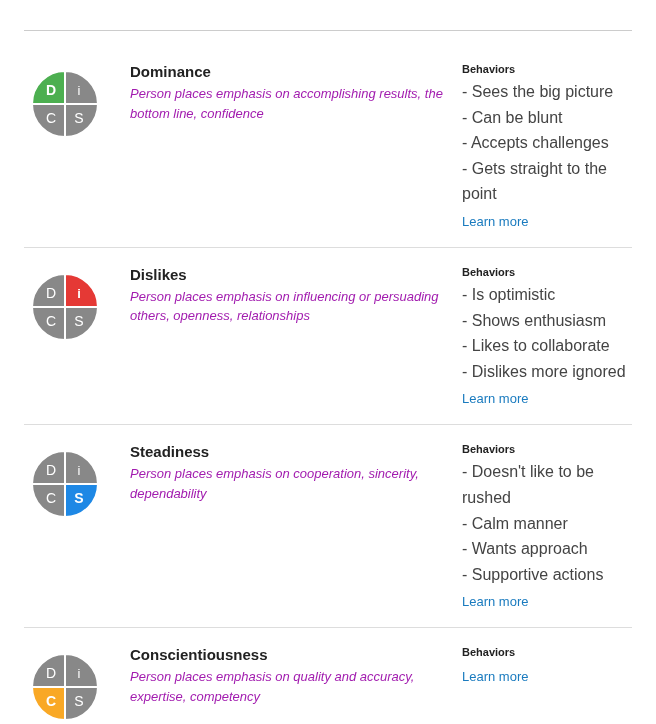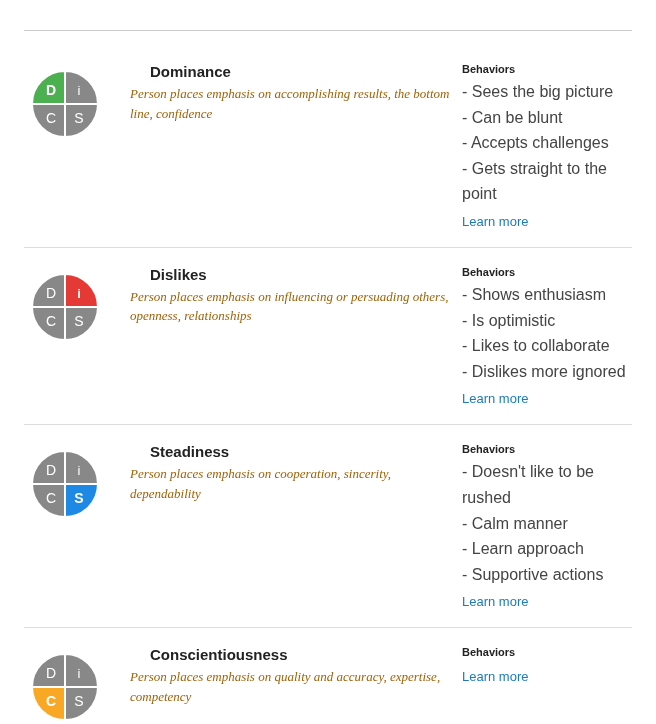--- a/index.html
+++ b/index.html
@@ -32,28 +32,26 @@
     }
     .disc-info {
       flex: 1;
       padding-right: 10px;
     }
     .disc-info h2 {
       font-size: 15px;
       font-weight: bold;
       color: #222;
       margin-bottom: 4px;
-      margin-left: 20px;
     }
     .disc-info p {
       font-size: 13px;
-      color: #a16207;
+      color: #a21caf;
       font-style: italic;
       line-height: 1.5;
-      font-family: Liberation Serif, serif;
     }
     .disc-behaviors {
       width: 170px;
       flex-shrink: 0;
     }
     .disc-behaviors .behaviors-title {
       font-weight: bold;
       font-size: 11px;
       color: #222;
       margin-bottom: 4px;
@@ -129,22 +127,22 @@
           <text x="55" y="60" text-anchor="middle" fill="#fff" font-size="14" font-weight="normal" font-family="Arial,sans-serif">S</text>
         </svg>
     </div>
     <div class="disc-info">
       <h2>Dislikes</h2>
       <p>Person places emphasis on influencing or persuading others, openness, relationships</p>
     </div>
     <div class="disc-behaviors">
       <div class="behaviors-title">Behaviors</div>
       <ul>
-        <li>- Shows enthusiasm</li>
-          <li>- Is optimistic</li>
+        <li>- Is optimistic</li>
+          <li>- Shows enthusiasm</li>
           <li>- Likes to collaborate</li>
           <li>- Dislikes more ignored</li>
       </ul>
       <a class="learn-more" href="#">Learn more</a>
     </div>
   </div>
     <div class="disc-row">
     <div class="disc-icon">
       <svg class="disc-svg" viewBox="0 0 82 82" width="82" height="82">
           <path d="M41,41 L41,8 A33,33 0 0,0 8,41 Z" fill="#888" stroke="#fff" stroke-width="2"></path>
@@ -159,21 +157,21 @@
     </div>
     <div class="disc-info">
       <h2>Steadiness</h2>
       <p>Person places emphasis on cooperation, sincerity, dependability</p>
     </div>
     <div class="disc-behaviors">
       <div class="behaviors-title">Behaviors</div>
       <ul>
         <li>- Doesn't like to be rushed</li>
           <li>- Calm manner</li>
-          <li>- Learn approach</li>
+          <li>- Wants approach</li>
           <li>- Supportive actions</li>
       </ul>
       <a class="learn-more" href="#">Learn more</a>
     </div>
   </div>
     <div class="disc-row">
     <div class="disc-icon">
       <svg class="disc-svg" viewBox="0 0 82 82" width="82" height="82">
           <path d="M41,41 L41,8 A33,33 0 0,0 8,41 Z" fill="#888" stroke="#fff" stroke-width="2"></path>
           <path d="M41,41 L74,41 A33,33 0 0,0 41,8 Z" fill="#888" stroke="#fff" stroke-width="2"></path>

